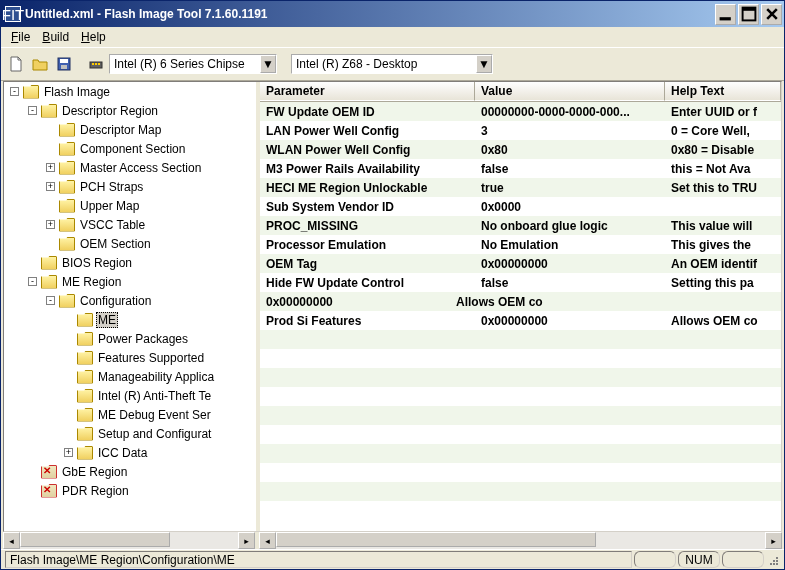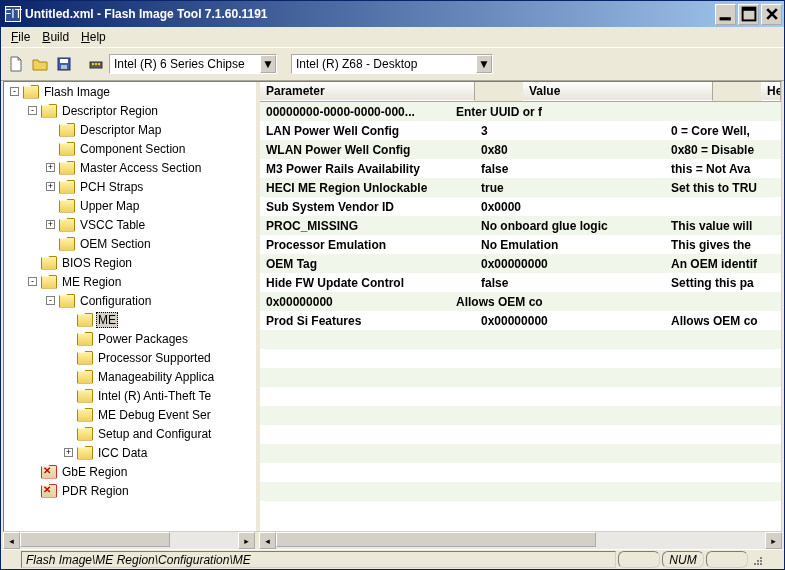--- a/index.html
+++ b/index.html
@@ -1,19 +1,19 @@
 <!DOCTYPE html>
 <html><head>
 <meta charset="utf-8">
 <style>
 * { box-sizing: border-box; font-family: Tahoma, Arial, sans-serif; font-size: 12px; }
 body { margin: 0; padding: 0; background: #ece9d8; width: 785px; height: 570px; overflow: hidden; }
 .window { width: 785px; height: 570px; border: 1px solid #0a246a; display: flex; flex-direction: column; }
 .titlebar { height: 26px; background: linear-gradient(to right, #0a246a, #a6caf0); display: flex; align-items: center; color: #fff; padding: 0 2px 0 4px; }
-.titlebar-icon { width: 16px; height: 16px; background: #305090; border: 1px solid #fff; margin-right: 4px; display: flex; align-items: center; justify-content: center; font-size: 12px; }
+.titlebar-icon { width: 16px; height: 16px; background: #305090; border: 1px solid #fff; margin-right: 4px; display: flex; align-items: center; justify-content: center; font-size: 15px; }
 .titlebar-text { flex: 1; font-weight: bold; white-space: nowrap; overflow: hidden; }
 .titlebar-btns { display: flex; gap: 2px; }
 .titlebar-btn { width: 21px; height: 21px; background: #d4d0c8; border: 1px outset #fff; display: flex; align-items: center; justify-content: center; color: #000; font-family: Marlett, Arial; font-size: 10px; cursor: pointer; }
 .menubar { height: 20px; background: #ece9d8; display: flex; align-items: center; padding: 0 4px; }
 .menu-item { padding: 2px 6px; cursor: pointer; }
 .menu-item u { text-decoration: underline; }
 .toolbar { height: 28px; background: #ece9d8; border-top: 1px solid #fff; border-bottom: 1px solid #aca899; display: flex; align-items: center; padding: 16px 4px; gap: 2px; }
 .tool-btn { width: 22px; height: 22px; display: flex; align-items: center; justify-content: center; cursor: pointer; border: 1px solid transparent; }
 .combo { height: 20px; border: 1px inset #fff; background: #fff; display: flex; align-items: center; }
 .combo-text { flex: 1; padding: 0 4px; white-space: nowrap; overflow: hidden; }
@@ -27,33 +27,33 @@
 .tree-indent { display: inline-block; }
 .tree-toggle { width: 9px; height: 9px; border: 1px solid #808080; background: #fff; margin: 0 4px; display: inline-flex; align-items: center; justify-content: center; font-size: 9px; line-height: 1; cursor: pointer; }
 .tree-noexp { width: 17px; display: inline-block; }
 .tree-icon { width: 16px; height: 14px; display: inline-block; margin-right: 3px; }
 .folder-open { background: linear-gradient(#fff3a5, #f0d060); border: 1px solid #aa8800; border-radius: 1px 1px 0 0; position: relative; clip-path: polygon(0 15%, 45% 15%, 55% 0, 100% 0, 100% 100%, 0 100%); }
 .folder-closed { background: linear-gradient(#fff3a5, #f0d060); border: 1px solid #aa8800; border-radius: 1px; position: relative; clip-path: polygon(0 15%, 45% 15%, 55% 0, 100% 0, 100% 100%, 0 100%); }
 .folder-disabled { background: linear-gradient(#f0e8c0, #e0d0a0); border: 1px solid #cc3030; border-radius: 1px; position: relative; clip-path: polygon(0 15%, 45% 15%, 55% 0, 100% 0, 100% 100%, 0 100%); }
 .folder-disabled::after { content: "✕"; color: #cc0000; position: absolute; left: 1px; top: -1px; font-size: 10px; font-weight: bold; }
 .tree-label { padding: 1px 2px; }
 .tree-label.selected { background: #d4d0c8; border: 1px dotted #000; padding: 0 1px; }
-.table-header { display: flex; background: #ece9d8; height: 20px; border-bottom: 1px solid #aca899; gap: 48px; }
+.table-header { display: flex; background: #ece9d8; height: 20px; border-bottom: 1px solid #aca899; }
 .th { border-right: 1px solid #aca899; border-bottom: 1px solid #fff; padding: 2px 6px; font-weight: bold; background: linear-gradient(#fefefe, #e8e4d8); overflow: hidden; white-space: nowrap; }
 .th1 { width: 215px; } .th2 { width: 190px; } .th3 { flex: 1; }
 .table-body { flex: 1; overflow: hidden; }
 .tbody-row { display: flex; height: 19px; align-items: center; }
 .tbody-row.sel { background: #f0f6ea; }
 .td { padding: 1px 6px; overflow: hidden; white-space: nowrap; font-weight: bold; }
 .td1 { width: 215px; } .td2 { width: 190px; } .td3 { flex: 1; }
 .hscroll { height: 17px; background: #ece9d8; display: flex; margin: 0 2px; }
 .hscroll .hs-btn { width: 17px; height: 17px; background: #d4d0c8; border: 1px outset #fff; display: flex; align-items: center; justify-content: center; font-size: 9px; }
 .hscroll .hs-track { flex: 1; background: repeating-conic-gradient(#d4d0c8 0% 25%, #fff 0% 50%) 50% / 2px 2px; position: relative; }
 .hscroll .hs-thumb { position: absolute; height: 15px; top: 0; background: #d4d0c8; border: 1px outset #fff; }
-.statusbar { height: 20px; background: #ece9d8; border-top: 1px solid #fff; display: flex; align-items: center; padding: 0 20px; font-style: italic; }
+.statusbar { height: 20px; background: #ece9d8; border-top: 1px solid #fff; display: flex; align-items: center; padding: 0 4px; }
 .status-panel { border: 1px inset #d4d0c8; height: 17px; padding: 0 4px; display: flex; align-items: center; }
 .sp-main { flex: 1; }
 .sp-ind { width: 42px; justify-content: center; margin-left: 2px; border-radius: 6px; }
 .sp-grip { width: 16px; display: flex; align-items: flex-end; justify-content: flex-end; }
 svg.icon { width: 16px; height: 16px; }
 </style>
 </head>
 <body>
 
 <div class="window">
@@ -209,21 +209,21 @@
           <div class="tree-row">
             <span class="tree-indent" style="width: 56px;"></span>
             <span class="tree-noexp"></span>
             <span class="tree-icon folder-closed"></span>
             <span class="tree-label">Power Packages</span>
           </div>
           <div class="tree-row">
             <span class="tree-indent" style="width: 56px;"></span>
             <span class="tree-noexp"></span>
             <span class="tree-icon folder-closed"></span>
-            <span class="tree-label">Processor Supported</span>
+            <span class="tree-label">Features Supported</span>
           </div>
           <div class="tree-row">
             <span class="tree-indent" style="width: 56px;"></span>
             <span class="tree-noexp"></span>
             <span class="tree-icon folder-closed"></span>
             <span class="tree-label">Manageability Applica</span>
           </div>
           <div class="tree-row">
             <span class="tree-indent" style="width: 56px;"></span>
             <span class="tree-noexp"></span>
@@ -264,20 +264,21 @@
     </div>
     <div class="splitter"></div>
     <div class="table-pane">
       <div class="table-header">
         <div class="th th1">Parameter</div>
         <div class="th th2">Value</div>
         <div class="th th3">Help Text</div>
       </div>
       <div class="table-body" id="table-body">
           <div class="tbody-row sel">
+            <div class="td td1">FW Update OEM ID</div>
             <div class="td td2">00000000-0000-0000-000...</div>
             <div class="td td3">Enter UUID or f</div>
           </div>
           <div class="tbody-row">
             <div class="td td1">LAN Power Well Config</div>
             <div class="td td2">3</div>
             <div class="td td3">0 = Core Well, </div>
           </div>
           <div class="tbody-row sel">
             <div class="td td1">WLAN Power Well Config</div>

